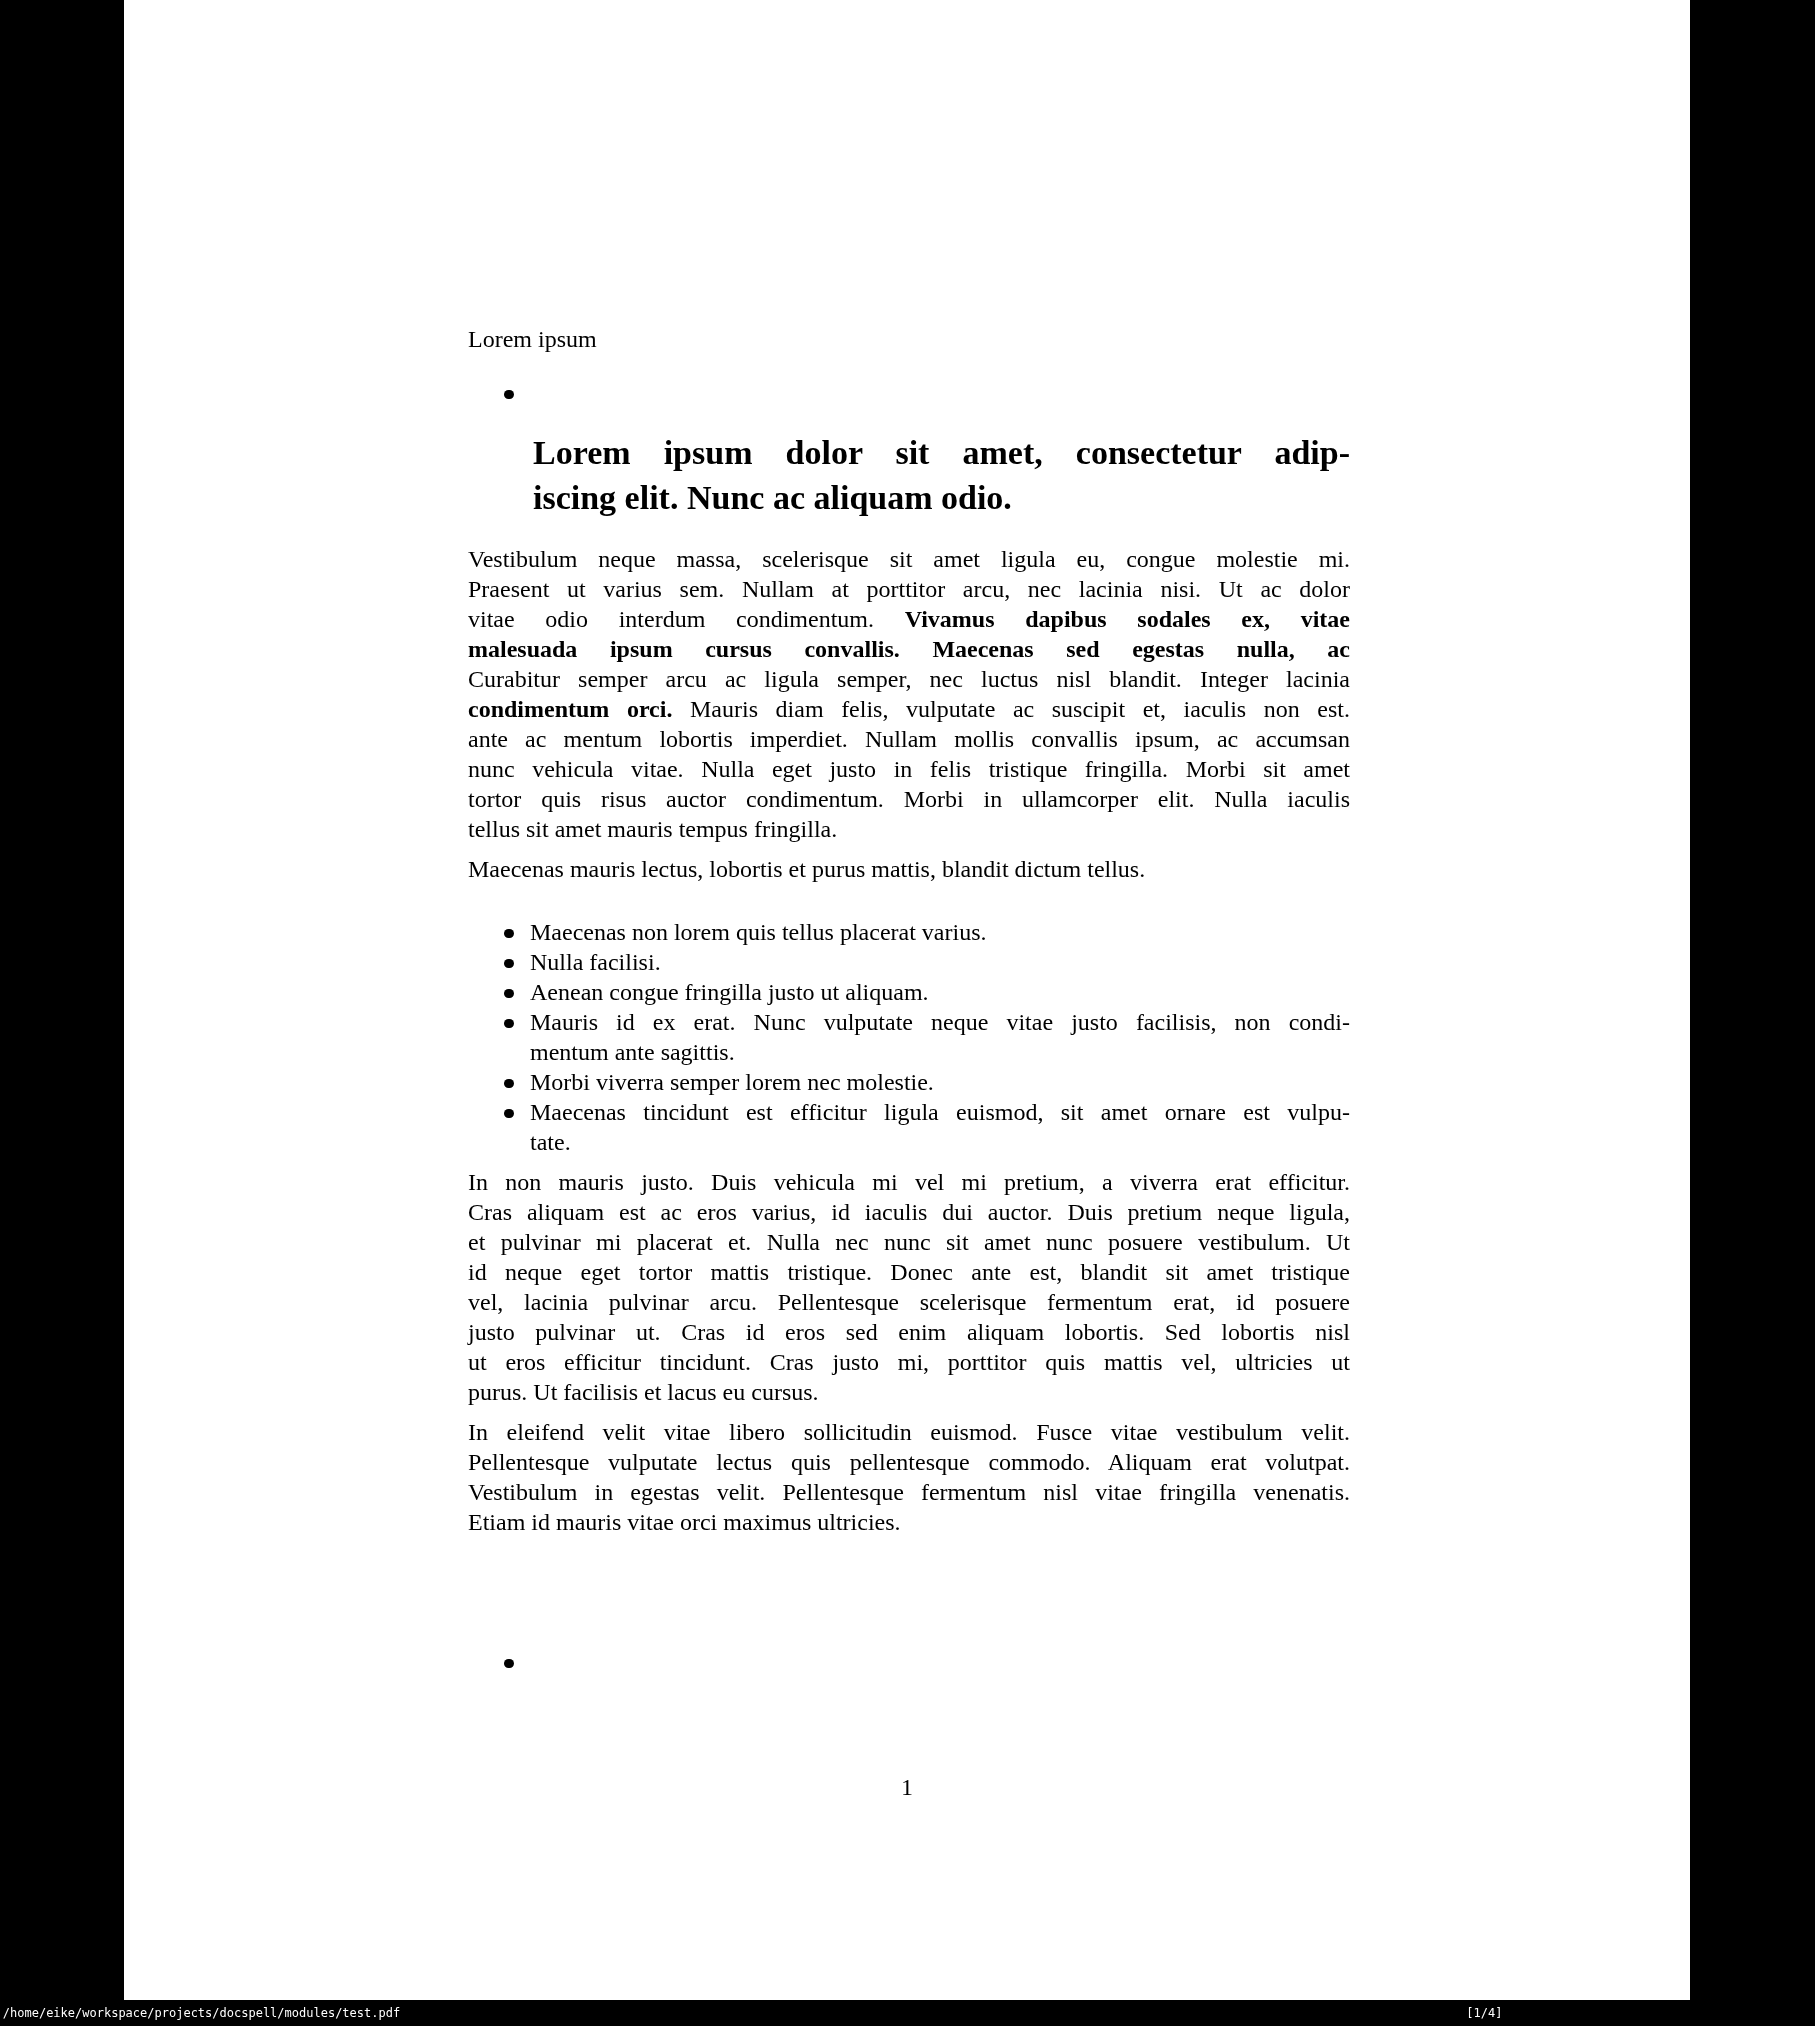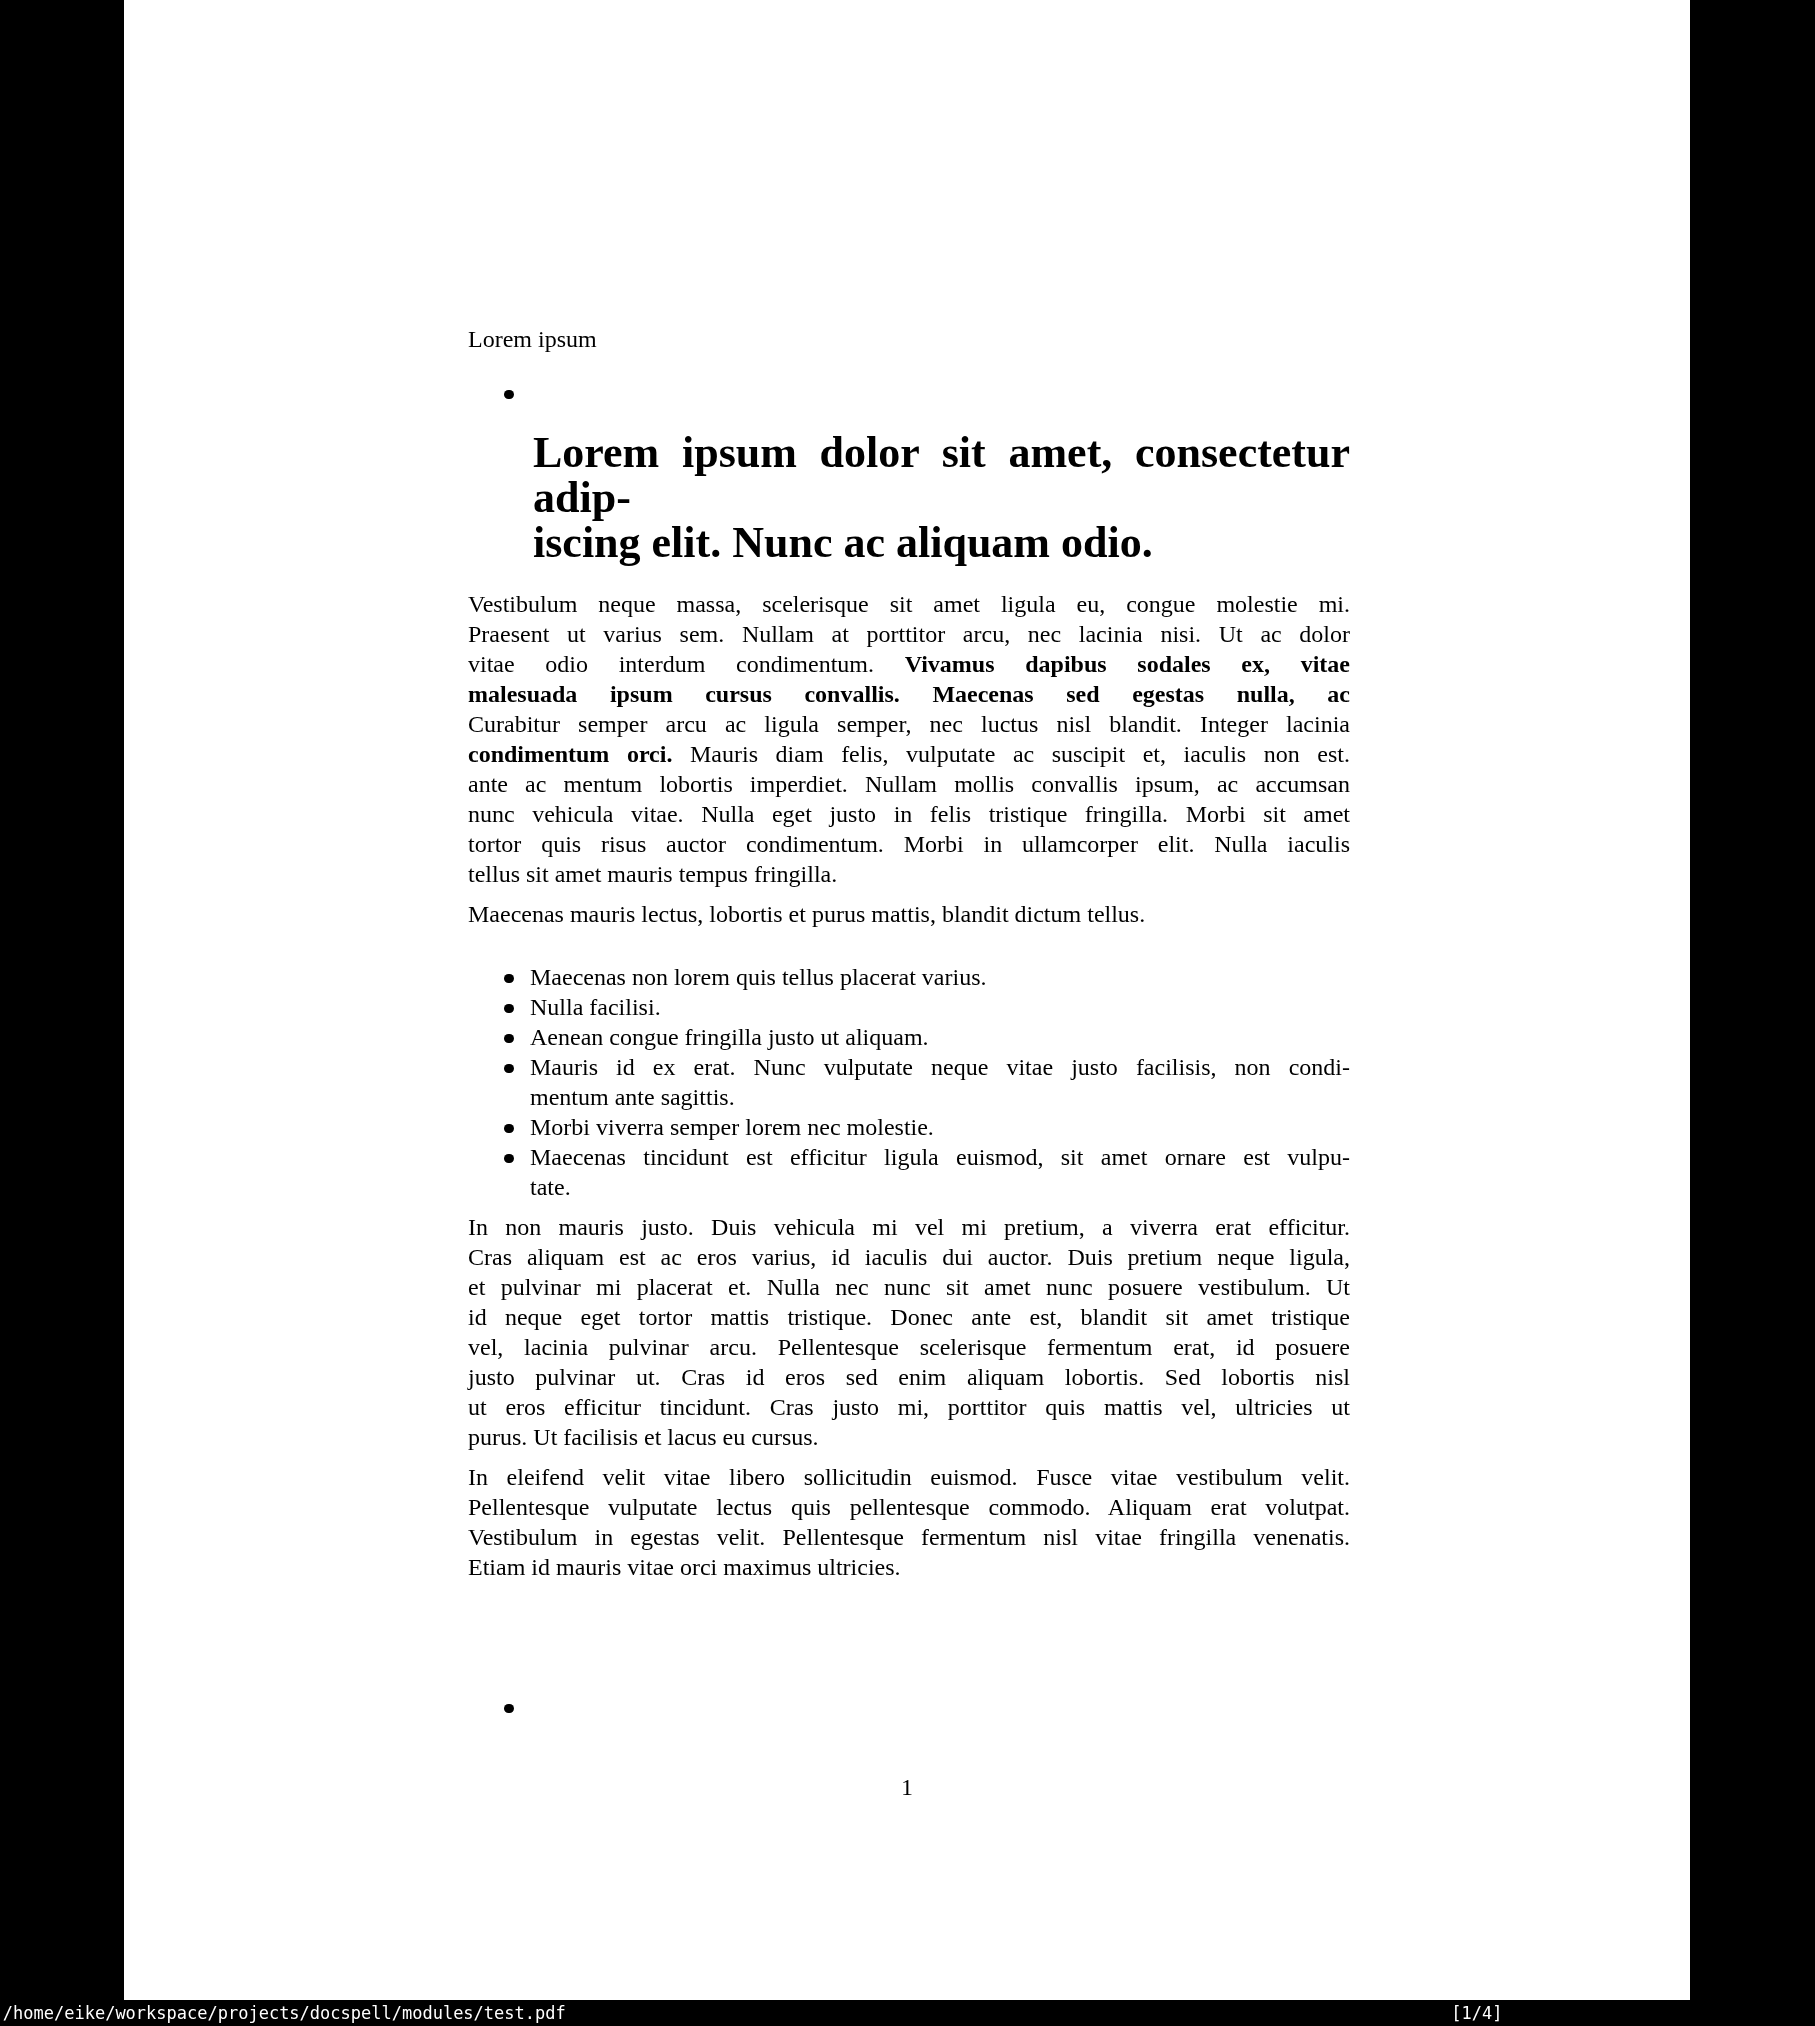--- a/index.html
+++ b/index.html
@@ -7,37 +7,37 @@
        font-family:"Liberation Serif","DejaVu Serif",serif;}
   .pdf-page{position:absolute;left:124px;top:0;width:1566px;height:2000px;
             background:#ffffff;color:#000;}
   .text-column{position:absolute;left:344px;top:324px;width:882px;
                font-size:24px;line-height:30px;}
   .ln{text-align:justify;text-align-last:justify;}
   .ln.last{text-align-last:left;}
   .b{font-weight:bold;}
   .i{}
   .block-label{margin:0;}
-  .block-heading{margin:21px 0 24.6px 65px;font-size:44px;line-height:45px;
+  .block-heading{margin:21px 0 24.6px 65px;font-size:34px;line-height:45px;
                  font-weight:bold;}
   .block-para{margin-top:10px;}
   .block-bullet{position:relative;height:30px;margin-top:24.6px;}
   .block-bullet.v-end{margin-top:110px;}
   .dot{position:absolute;left:36px;top:11.4px;width:9.5px;height:9.5px;
        border-radius:50%;background:#000;}
   .block-list{margin-top:33px;}
   .list-item{position:relative;padding-left:62px;}
   .list-item .dot{top:11.4px;}
   .page-number{position:absolute;left:0;top:1772px;width:1566px;
                text-align:center;font-size:24px;line-height:30px;}
   .statusbar{position:absolute;left:0;top:2000px;width:1510px;height:26.5px;
              background:#000000;color:#ffffff;display:flex;
              justify-content:space-between;align-items:center;
              font-family:"DejaVu Sans Mono","Liberation Mono",monospace;
-             font-size:17px;line-height:26.5px;box-sizing:border-box;
+             font-size:12px;line-height:26.5px;box-sizing:border-box;
              padding:0 7.6px 0 2.8px;white-space:pre;}
 </style>
 </head>
 <body>
 
 <div class="pdf-page">
   <div class="text-column">
       <div class="block-label">
         <div class="ln last"><span>Lorem ipsum</span></div>
       </div>

